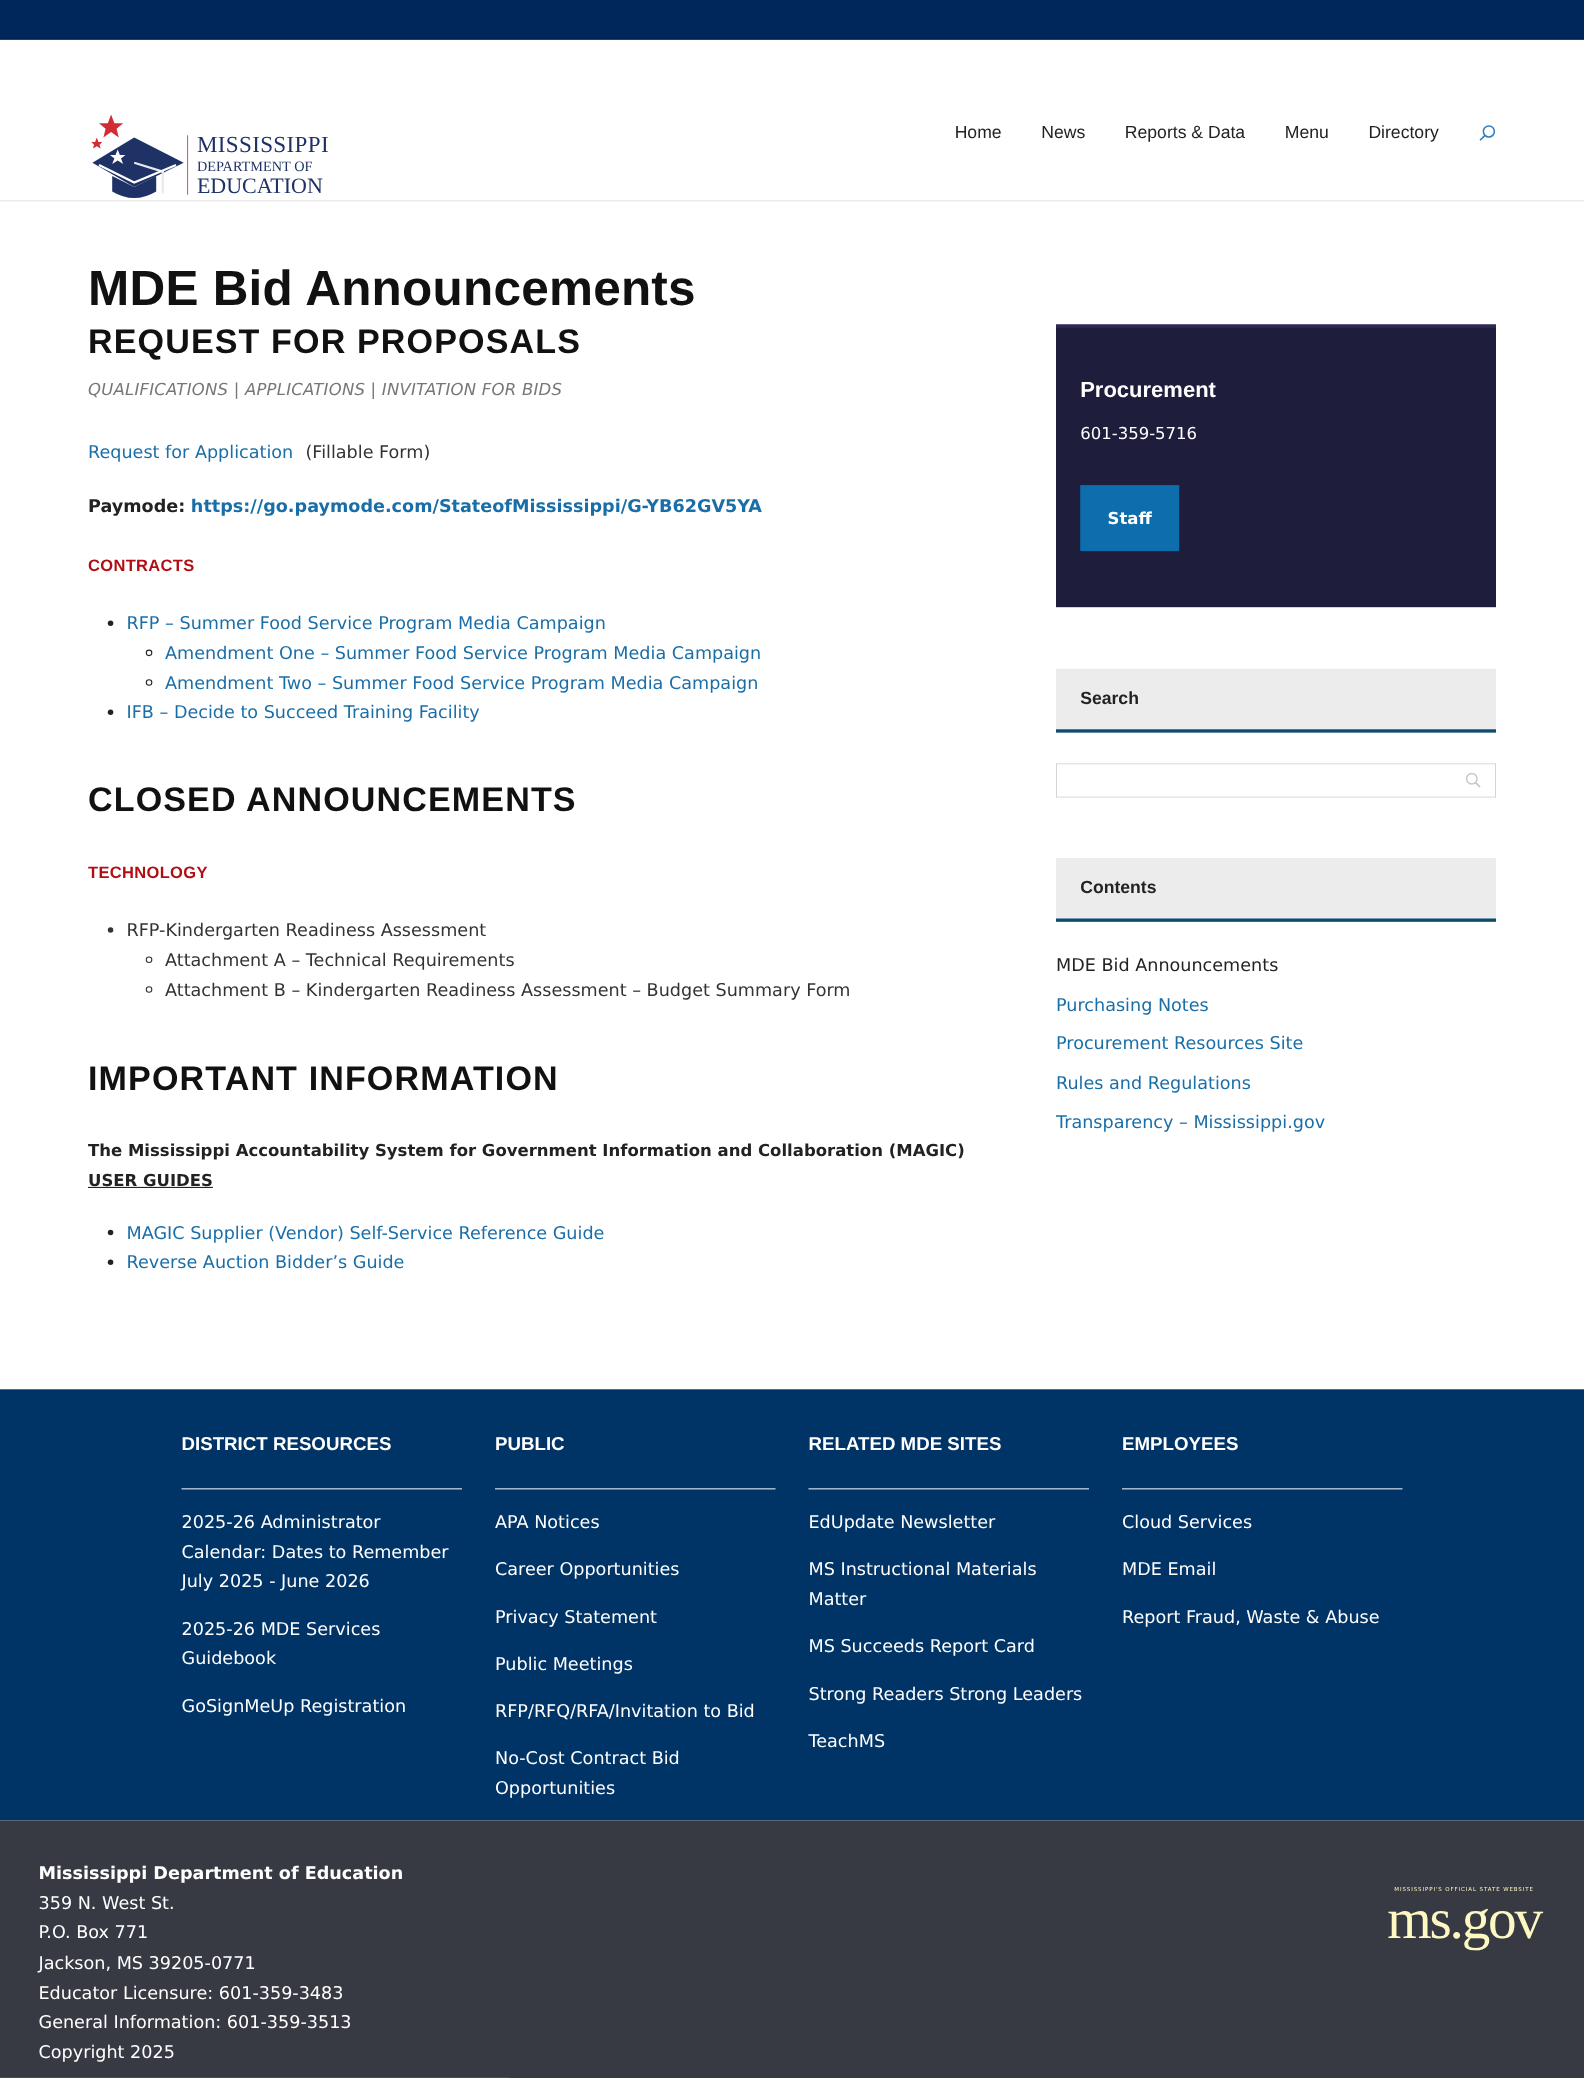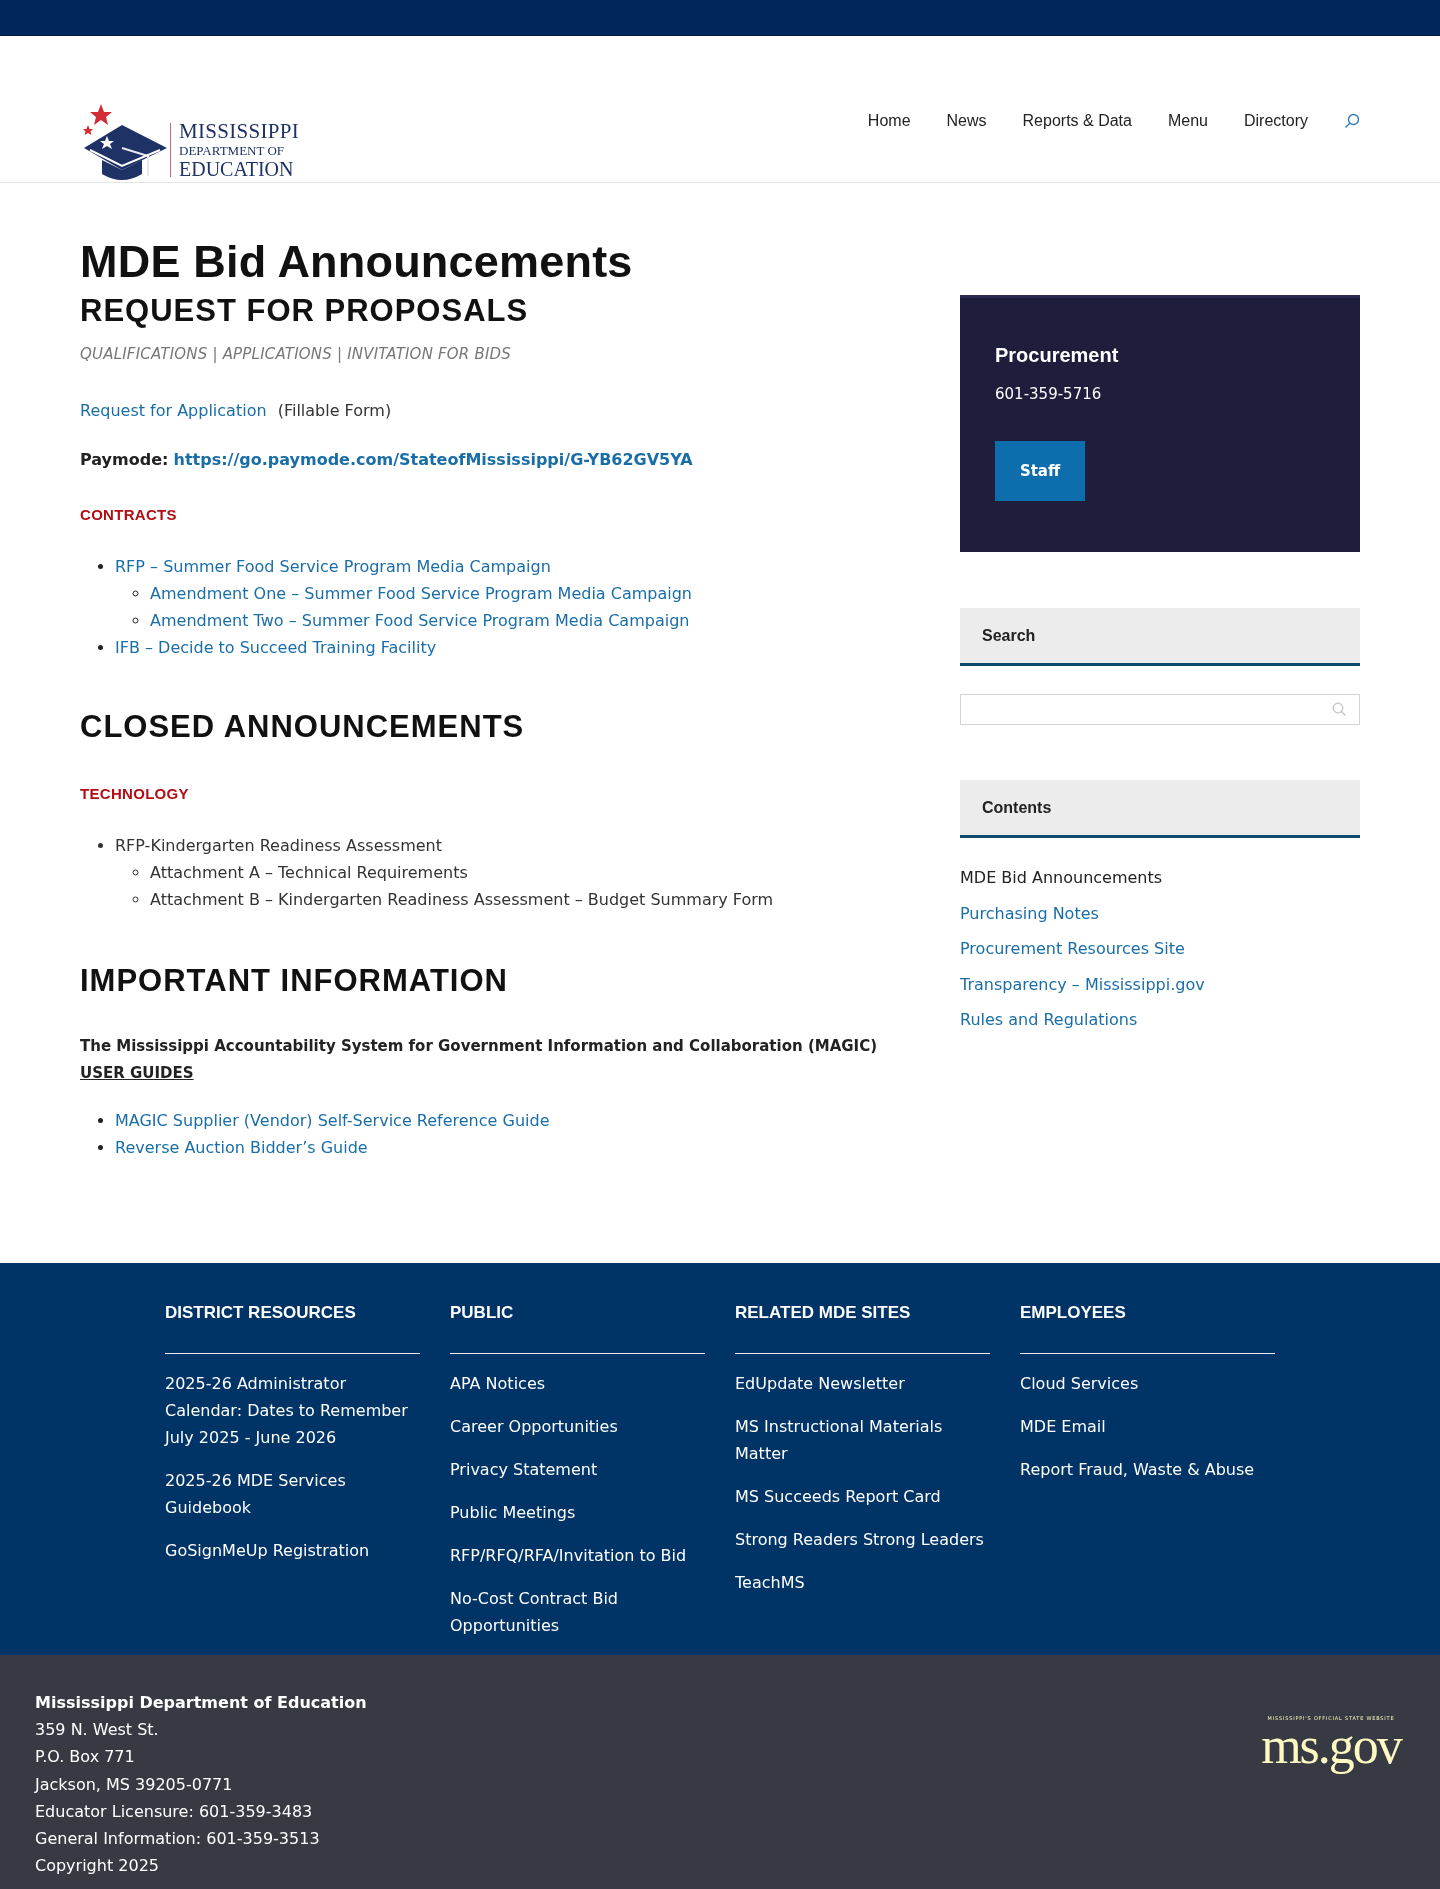--- a/index.html
+++ b/index.html
@@ -34,21 +34,21 @@
     .boldlink { font-weight: 700; color: #1a6ea8; }
     .vendor-lines { margin-top: 26px; font-size: 16px; line-height: 28px; }
     .red-head { color: #b30d14; font-weight: 700; font-size: 15px; margin-top: 32px; font-family: "Liberation Sans", sans-serif; letter-spacing: 0.3px; }
     ul.list { margin-top: 30px; margin-left: 35px; font-size: 16px; line-height: 27px; }
     ul.list li { list-style: disc; }
     ul.list ul { margin-left: 35px; }
     ul.list ul li { list-style: circle; }
     .plain { color: #333; }
 
     .sidebar { position: absolute; right: 80px; top: 112px; width: 400px; }
-    .proc-box { background: #1e1d3c; height: 257px; padding: 46px 35px; border-top: 3px solid #2b2a55; }
+    .proc-box { background: #1e1d3c; height: 257px; padding: 46px 22px; border-top: 3px solid #2b2a55; }
     .proc-title { color: #fff; font-family: "Liberation Sans", sans-serif; font-weight: 700; font-size: 20px; }
     .proc-phone { color: #fff; font-size: 15px; margin-top: 18px; }
     .staff-btn { display: inline-block; margin-top: 38px; background: #0e6dac; color: #fff; font-weight: 700; font-size: 15px; width: 90px; height: 60px; line-height: 60px; text-align: center; }
     .widget-head { background: #ececec; height: 58px; border-bottom: 3px solid #0c4a6e; padding: 0 22px; line-height: 55px; font-family: "Liberation Sans", sans-serif; font-weight: 700; font-size: 16px; color: #222; }
     .search-input-wrap { margin-top: 28px; height: 31px; border: 1px solid #d4d4d4; position: relative; }
     .search-input-wrap input { width: 100%; height: 100%; border: none; outline: none; padding: 0 34px 0 8px; font-size: 14px; }
     .search-input-wrap .ico { position: absolute; right: 12px; top: 7px; }
     .contents-list { margin-top: 30px; font-size: 16px; }
     .contents-list div { height: 35.5px; }
 
@@ -178,22 +178,22 @@
             <line x1="9.5" y1="9.5" x2="13.5" y2="13.5" stroke="#c6c6c6" stroke-width="1.5"></line>
           </svg>
       </span>
     </div>
 
     <div class="widget-head" style="margin-top:55px;">Contents</div>
     <div class="contents-list">
       <div><a style="color:#222;">MDE Bid Announcements</a></div>
       <div><a class="link">Purchasing Notes</a></div>
       <div><a class="link">Procurement Resources Site</a></div>
+      <div><a class="link">Rules and Regulations</a></div>
       <div><a class="link">Transparency – Mississippi.gov</a></div>
-      <div><a class="link">Rules and Regulations</a></div>
     </div>
   </aside>
 </main>
 
 <footer class="footer">
   <div class="fcol" style="left:165px;">
     <h4>DISTRICT RESOURCES</h4>
     <hr>
     <a class="fl">2025-26 Administrator Calendar: Dates to Remember July 2025 - June 2026</a>
     <a class="fl">2025-26 MDE Services Guidebook</a>

